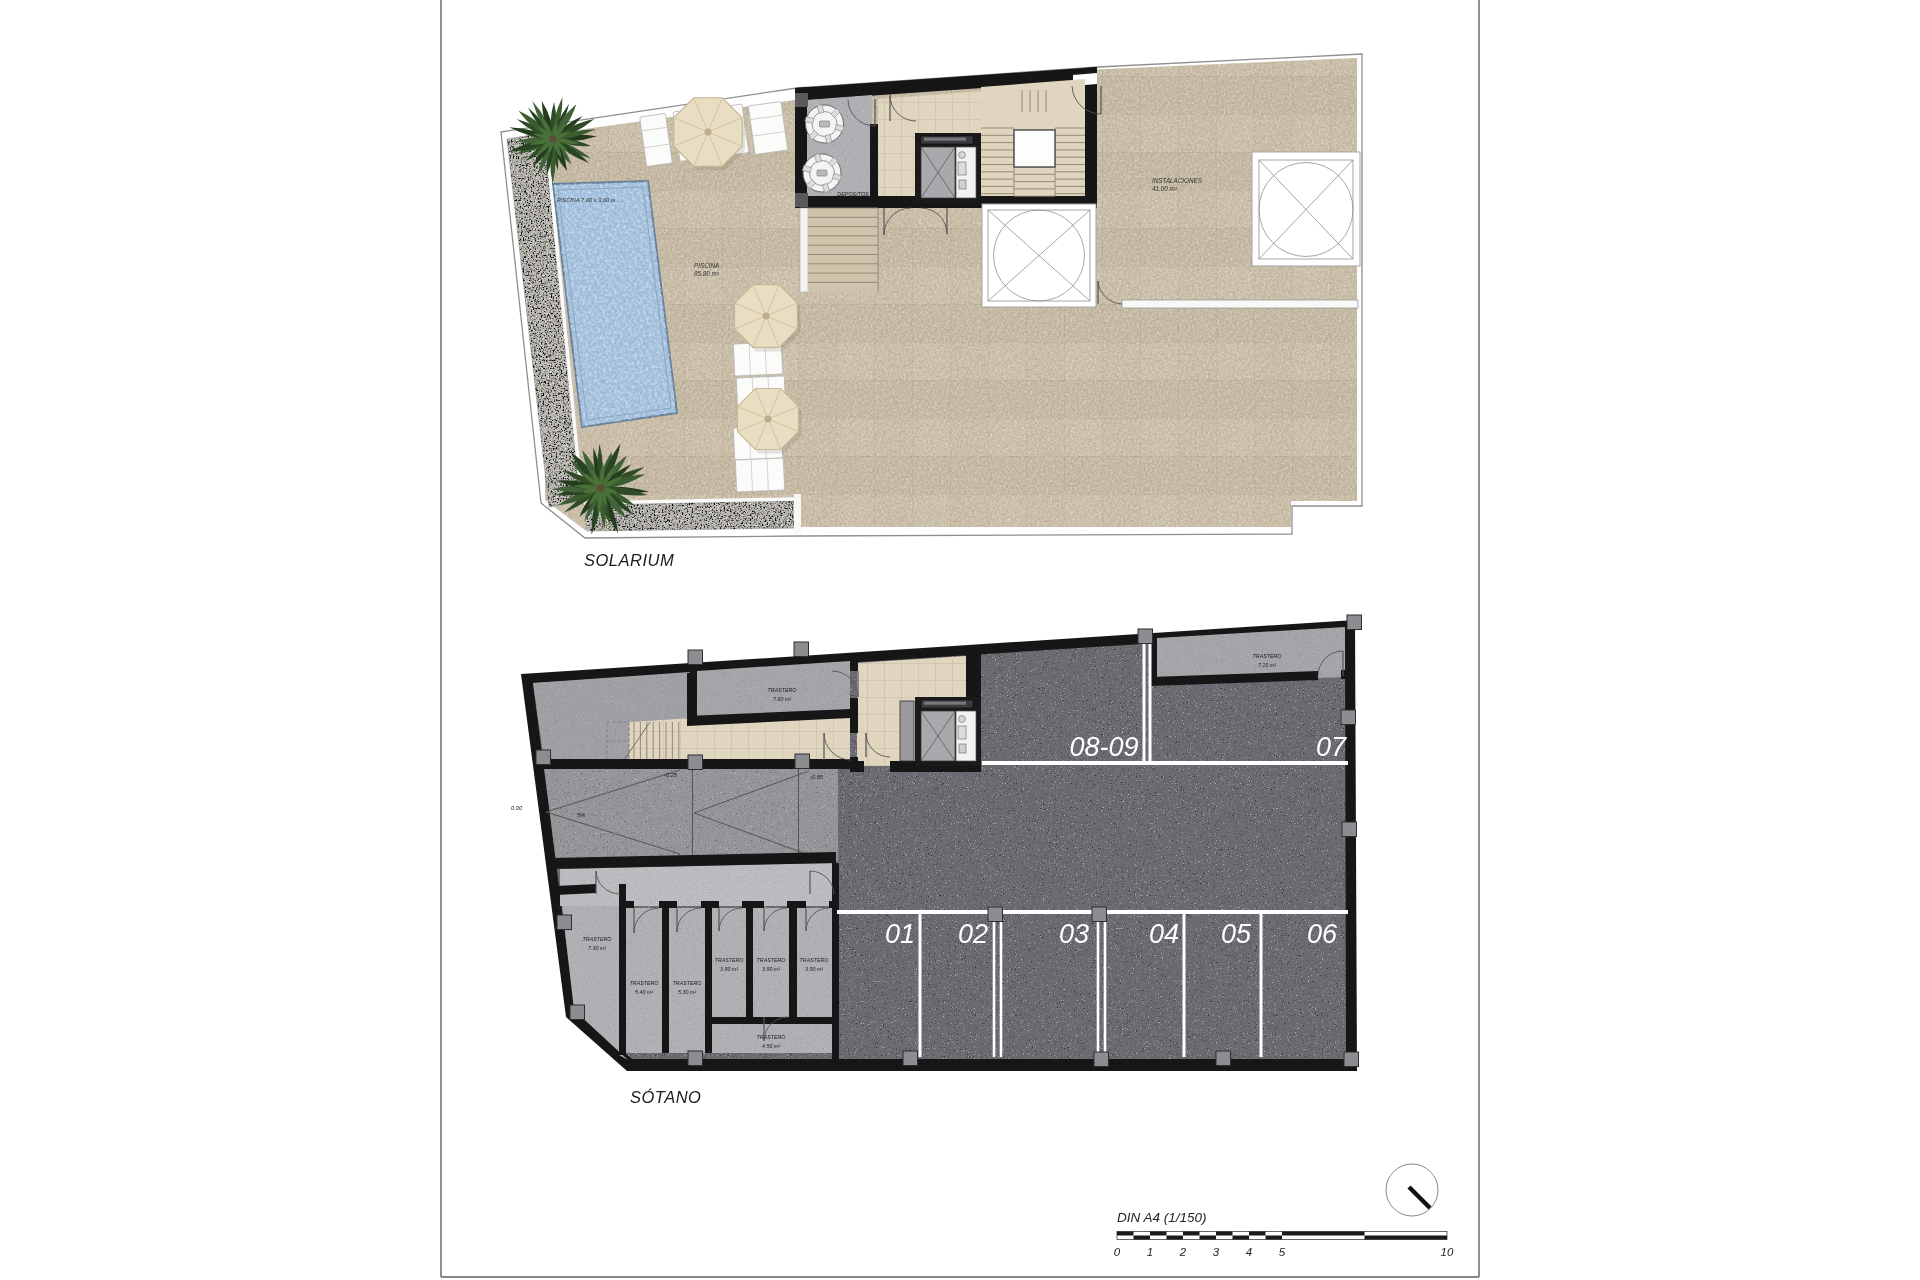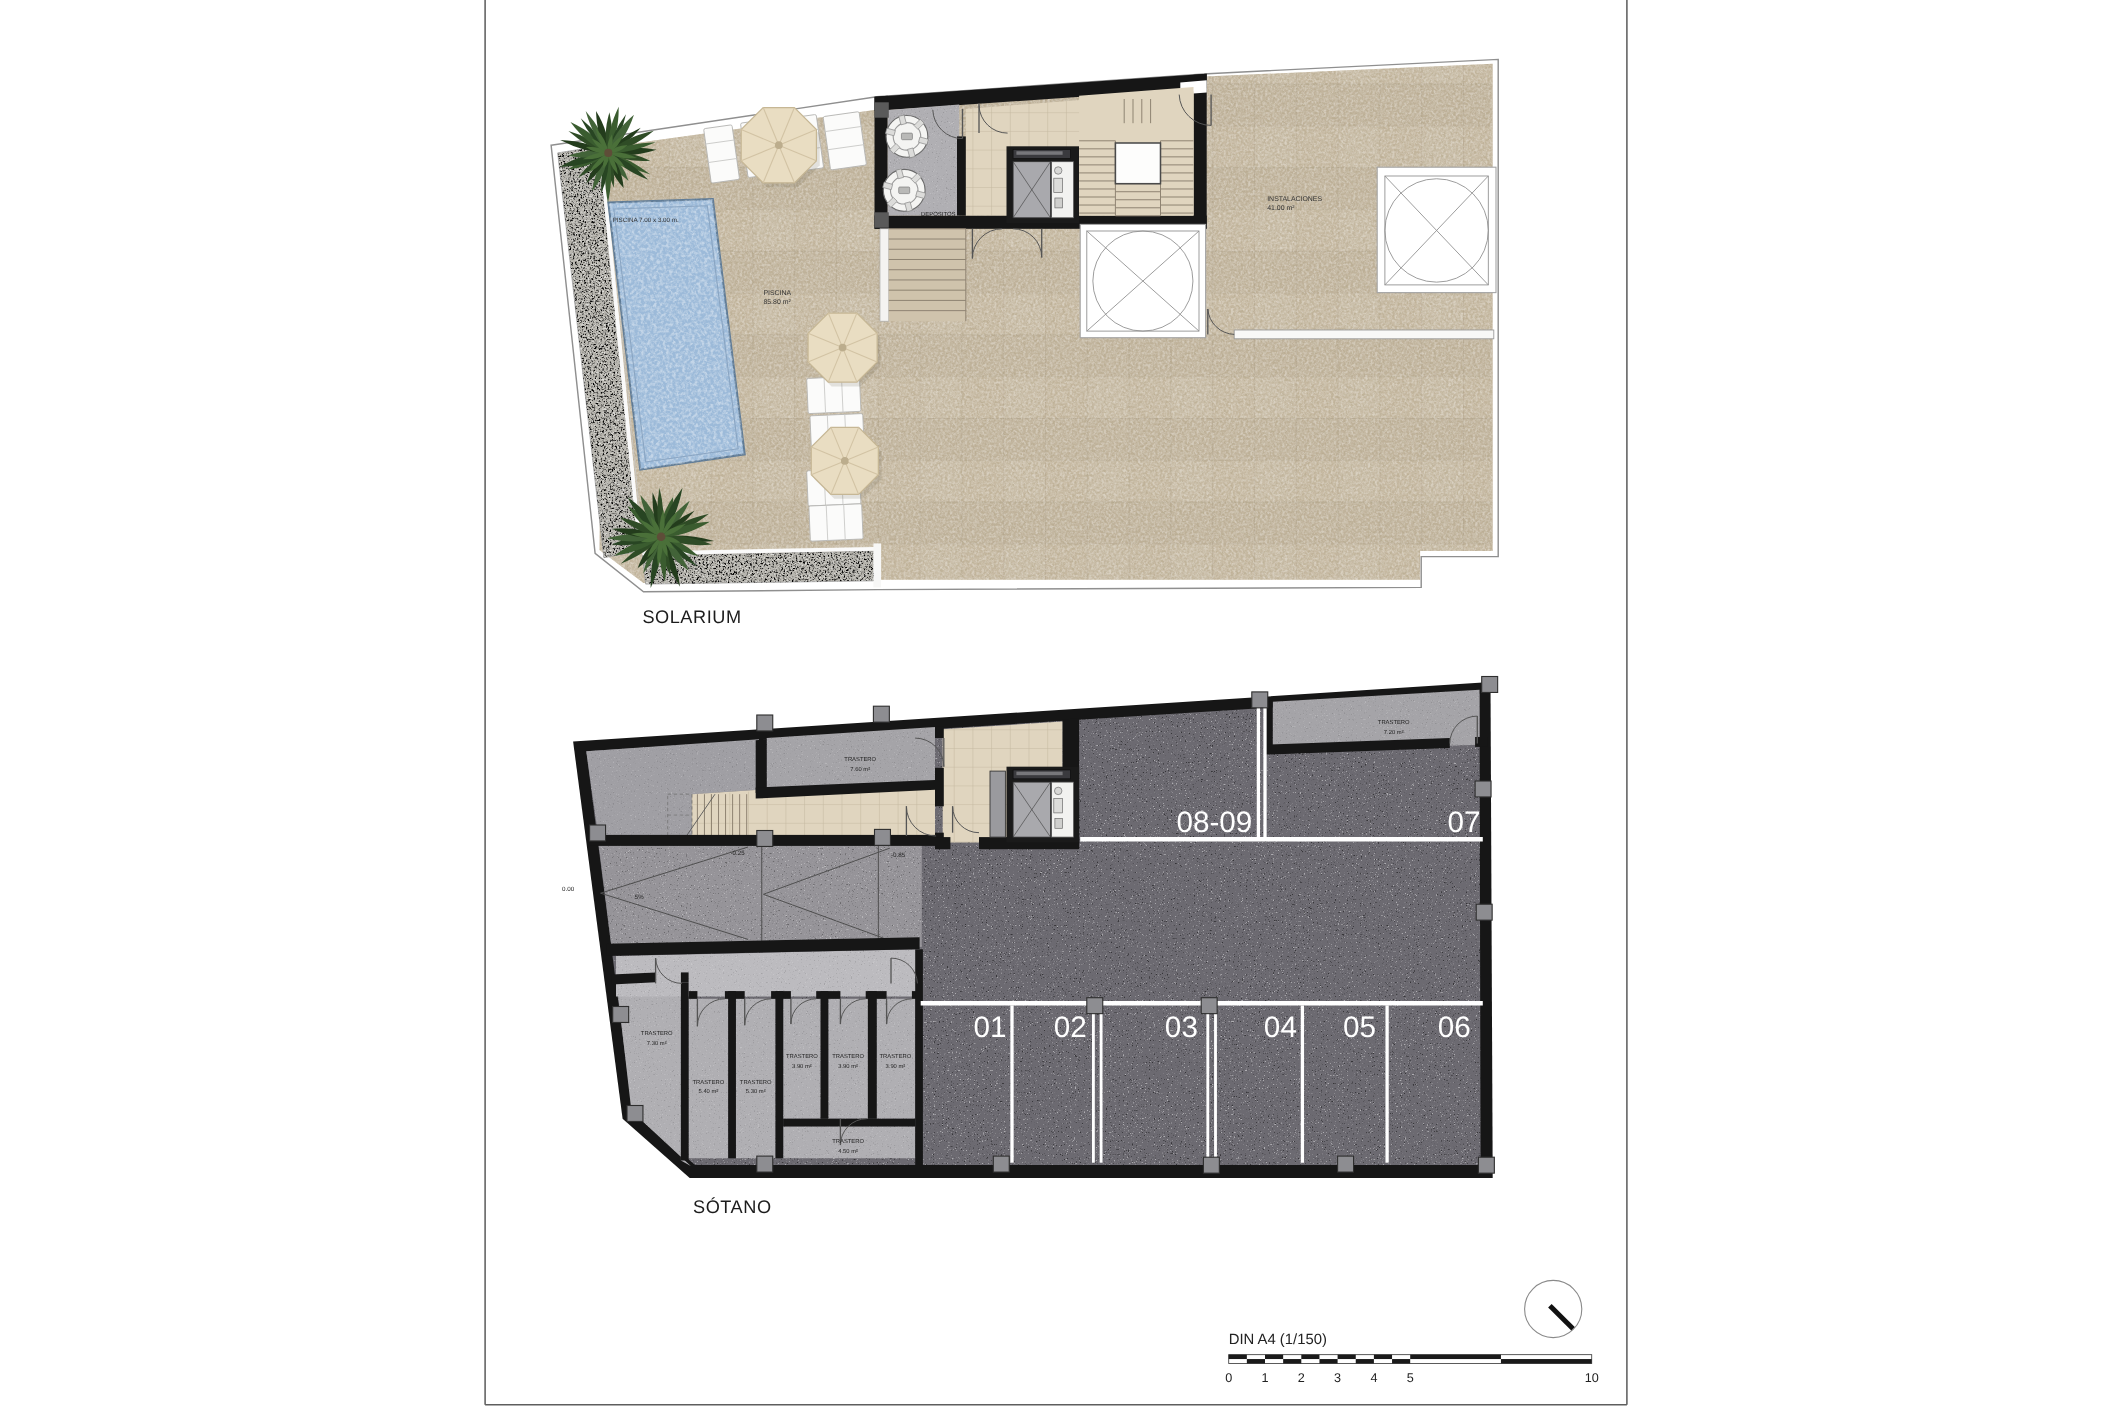--- a/index.html
+++ b/index.html
@@ -1,16 +1,16 @@
 <!DOCTYPE html>
 <html><head><meta charset="utf-8">
 <style>
 html,body{margin:0;padding:0;background:#ffffff;}
 #page{position:relative;width:1920px;height:1280px;background:#ffffff;overflow:hidden;
-font-family:"Liberation Sans", sans-serif;}
+font-family:"Liberation Sans", sans-serif;font-style:italic;}
 svg{position:absolute;left:0;top:0;}
 </style></head><body>
 <div id="page">
 <svg width="1920" height="1280" viewBox="0 0 1920 1280">
 <defs>
 <filter id="nD" x="-2%" y="-2%" width="104%" height="104%">
  <feTurbulence type="fractalNoise" baseFrequency="0.85" numOctaves="2" seed="3" stitchTiles="stitch"></feTurbulence>
  <feColorMatrix type="matrix" values="0 0 0 0 0  0 0 0 0 0  0 0 0 0 0  3 3 3 0 -5.2"></feColorMatrix>
 </filter>
 <filter id="nL" x="-2%" y="-2%" width="104%" height="104%">

